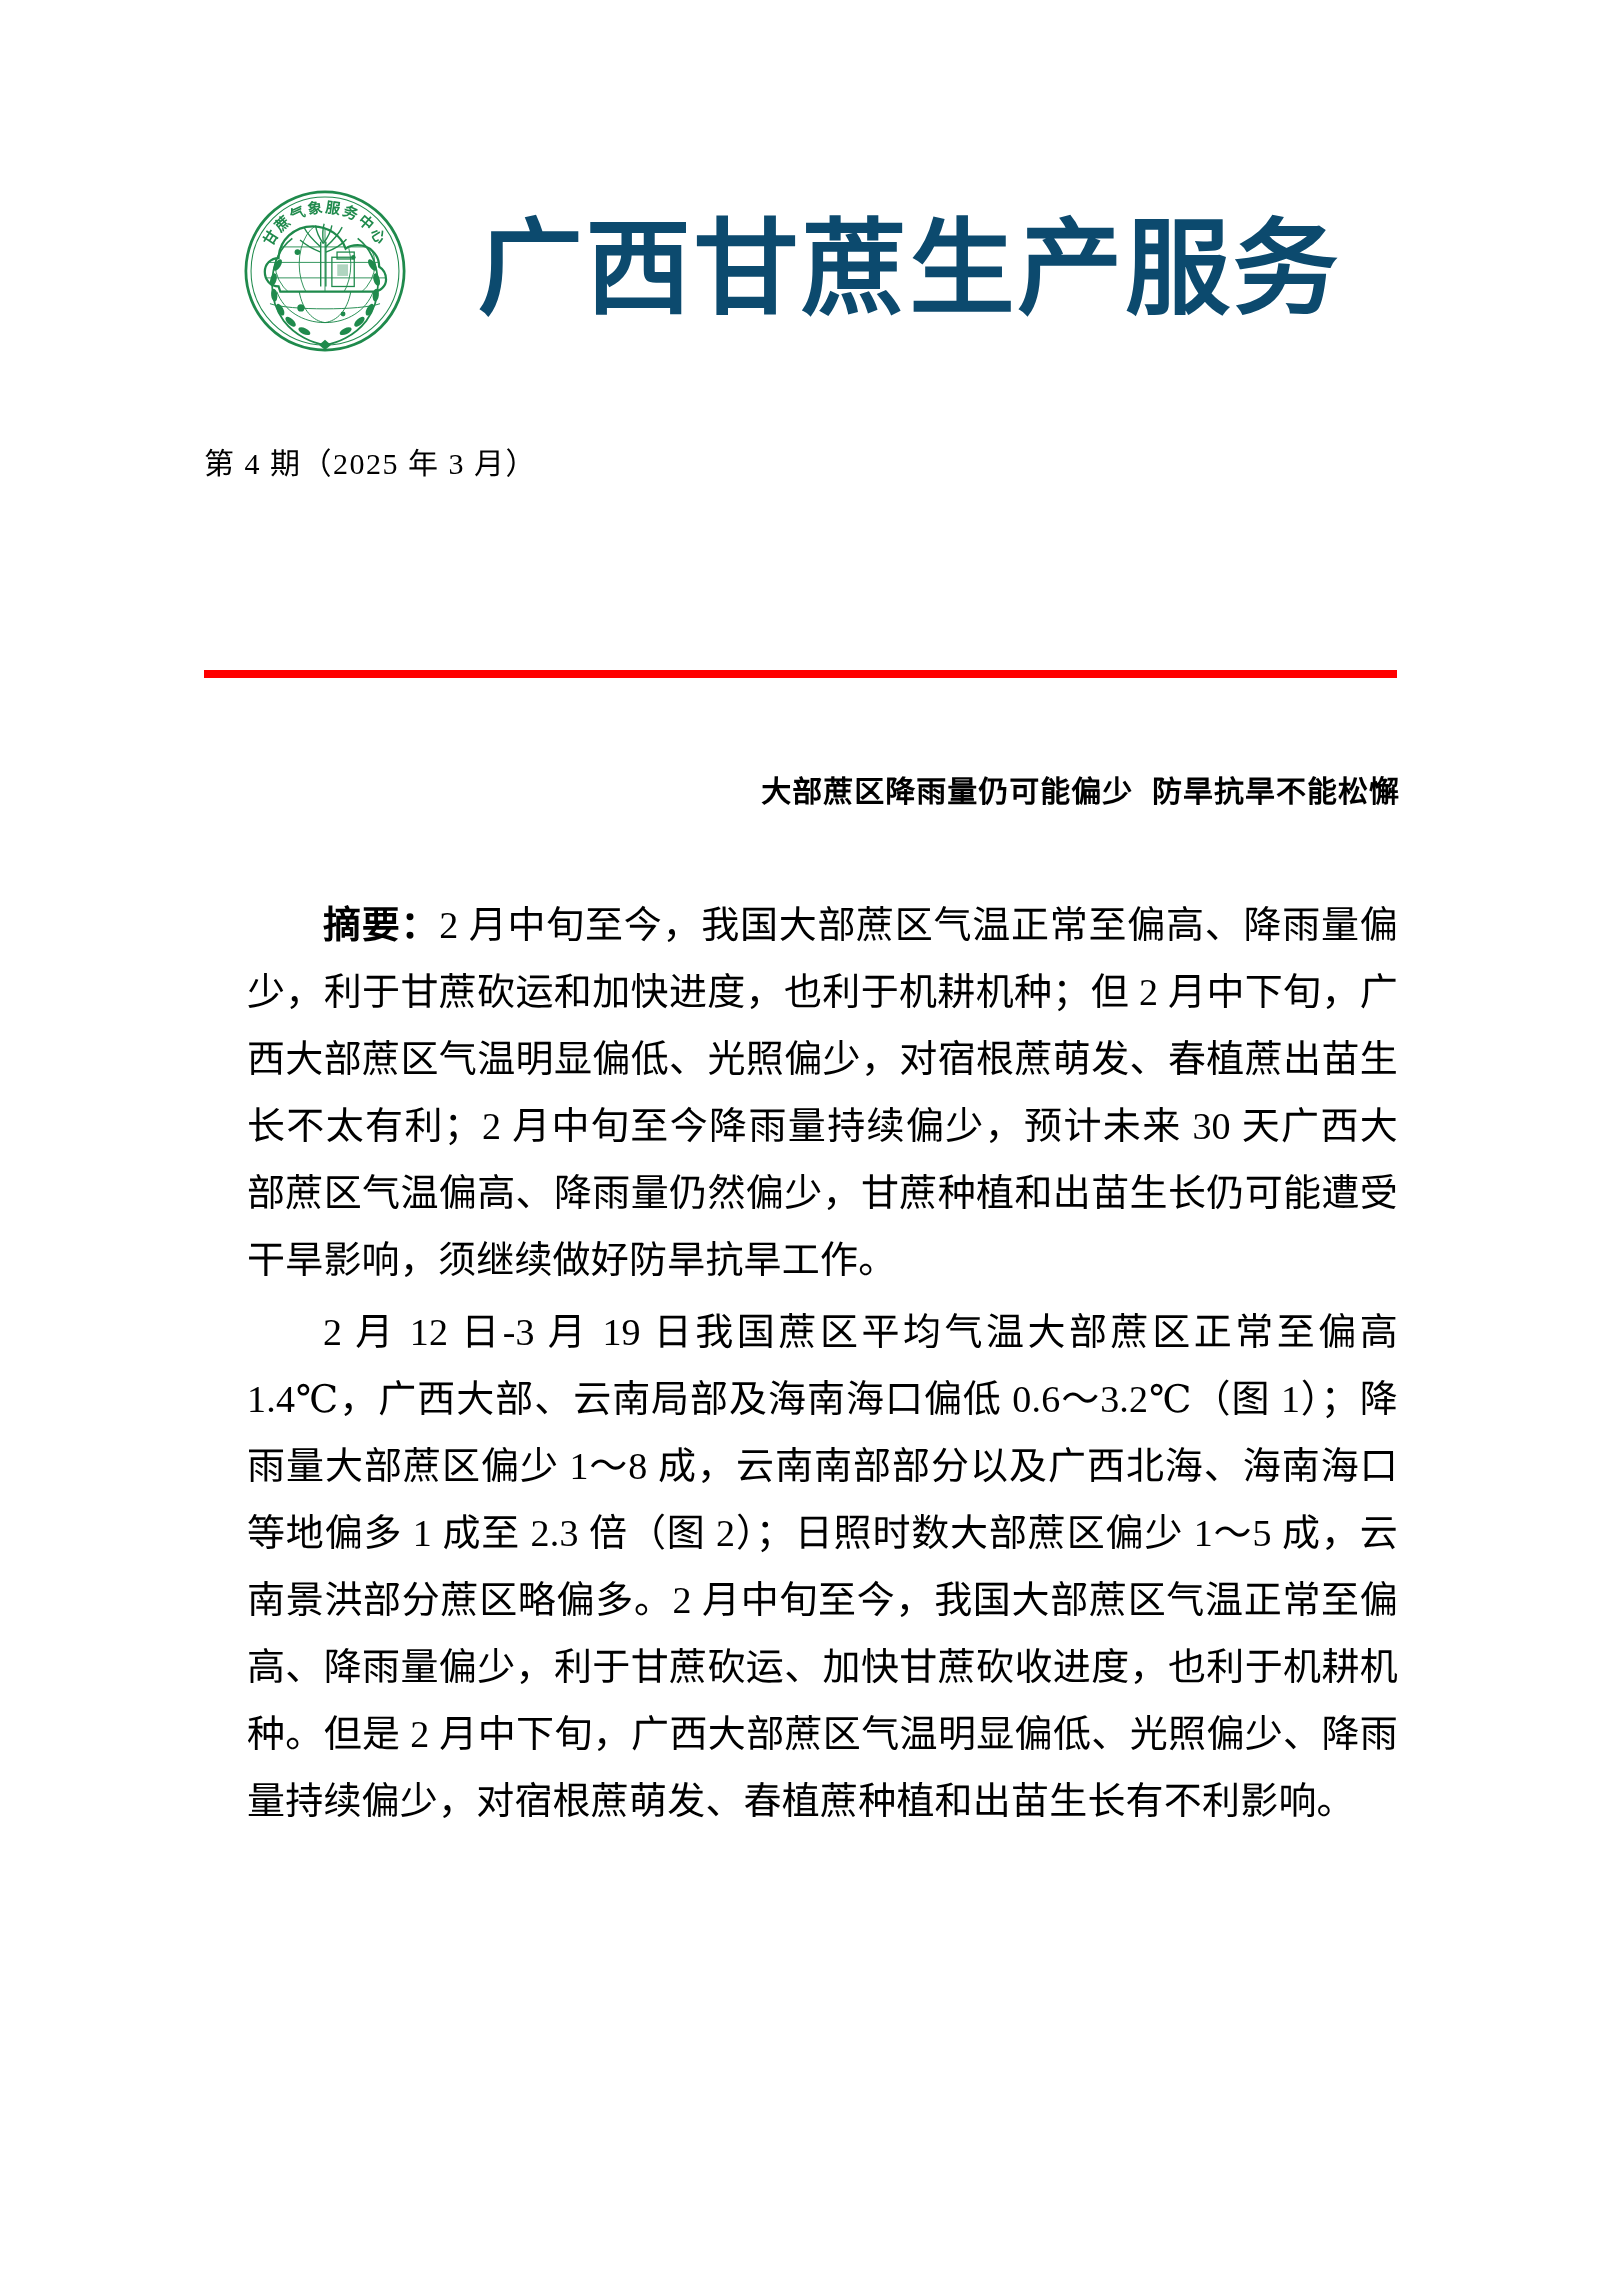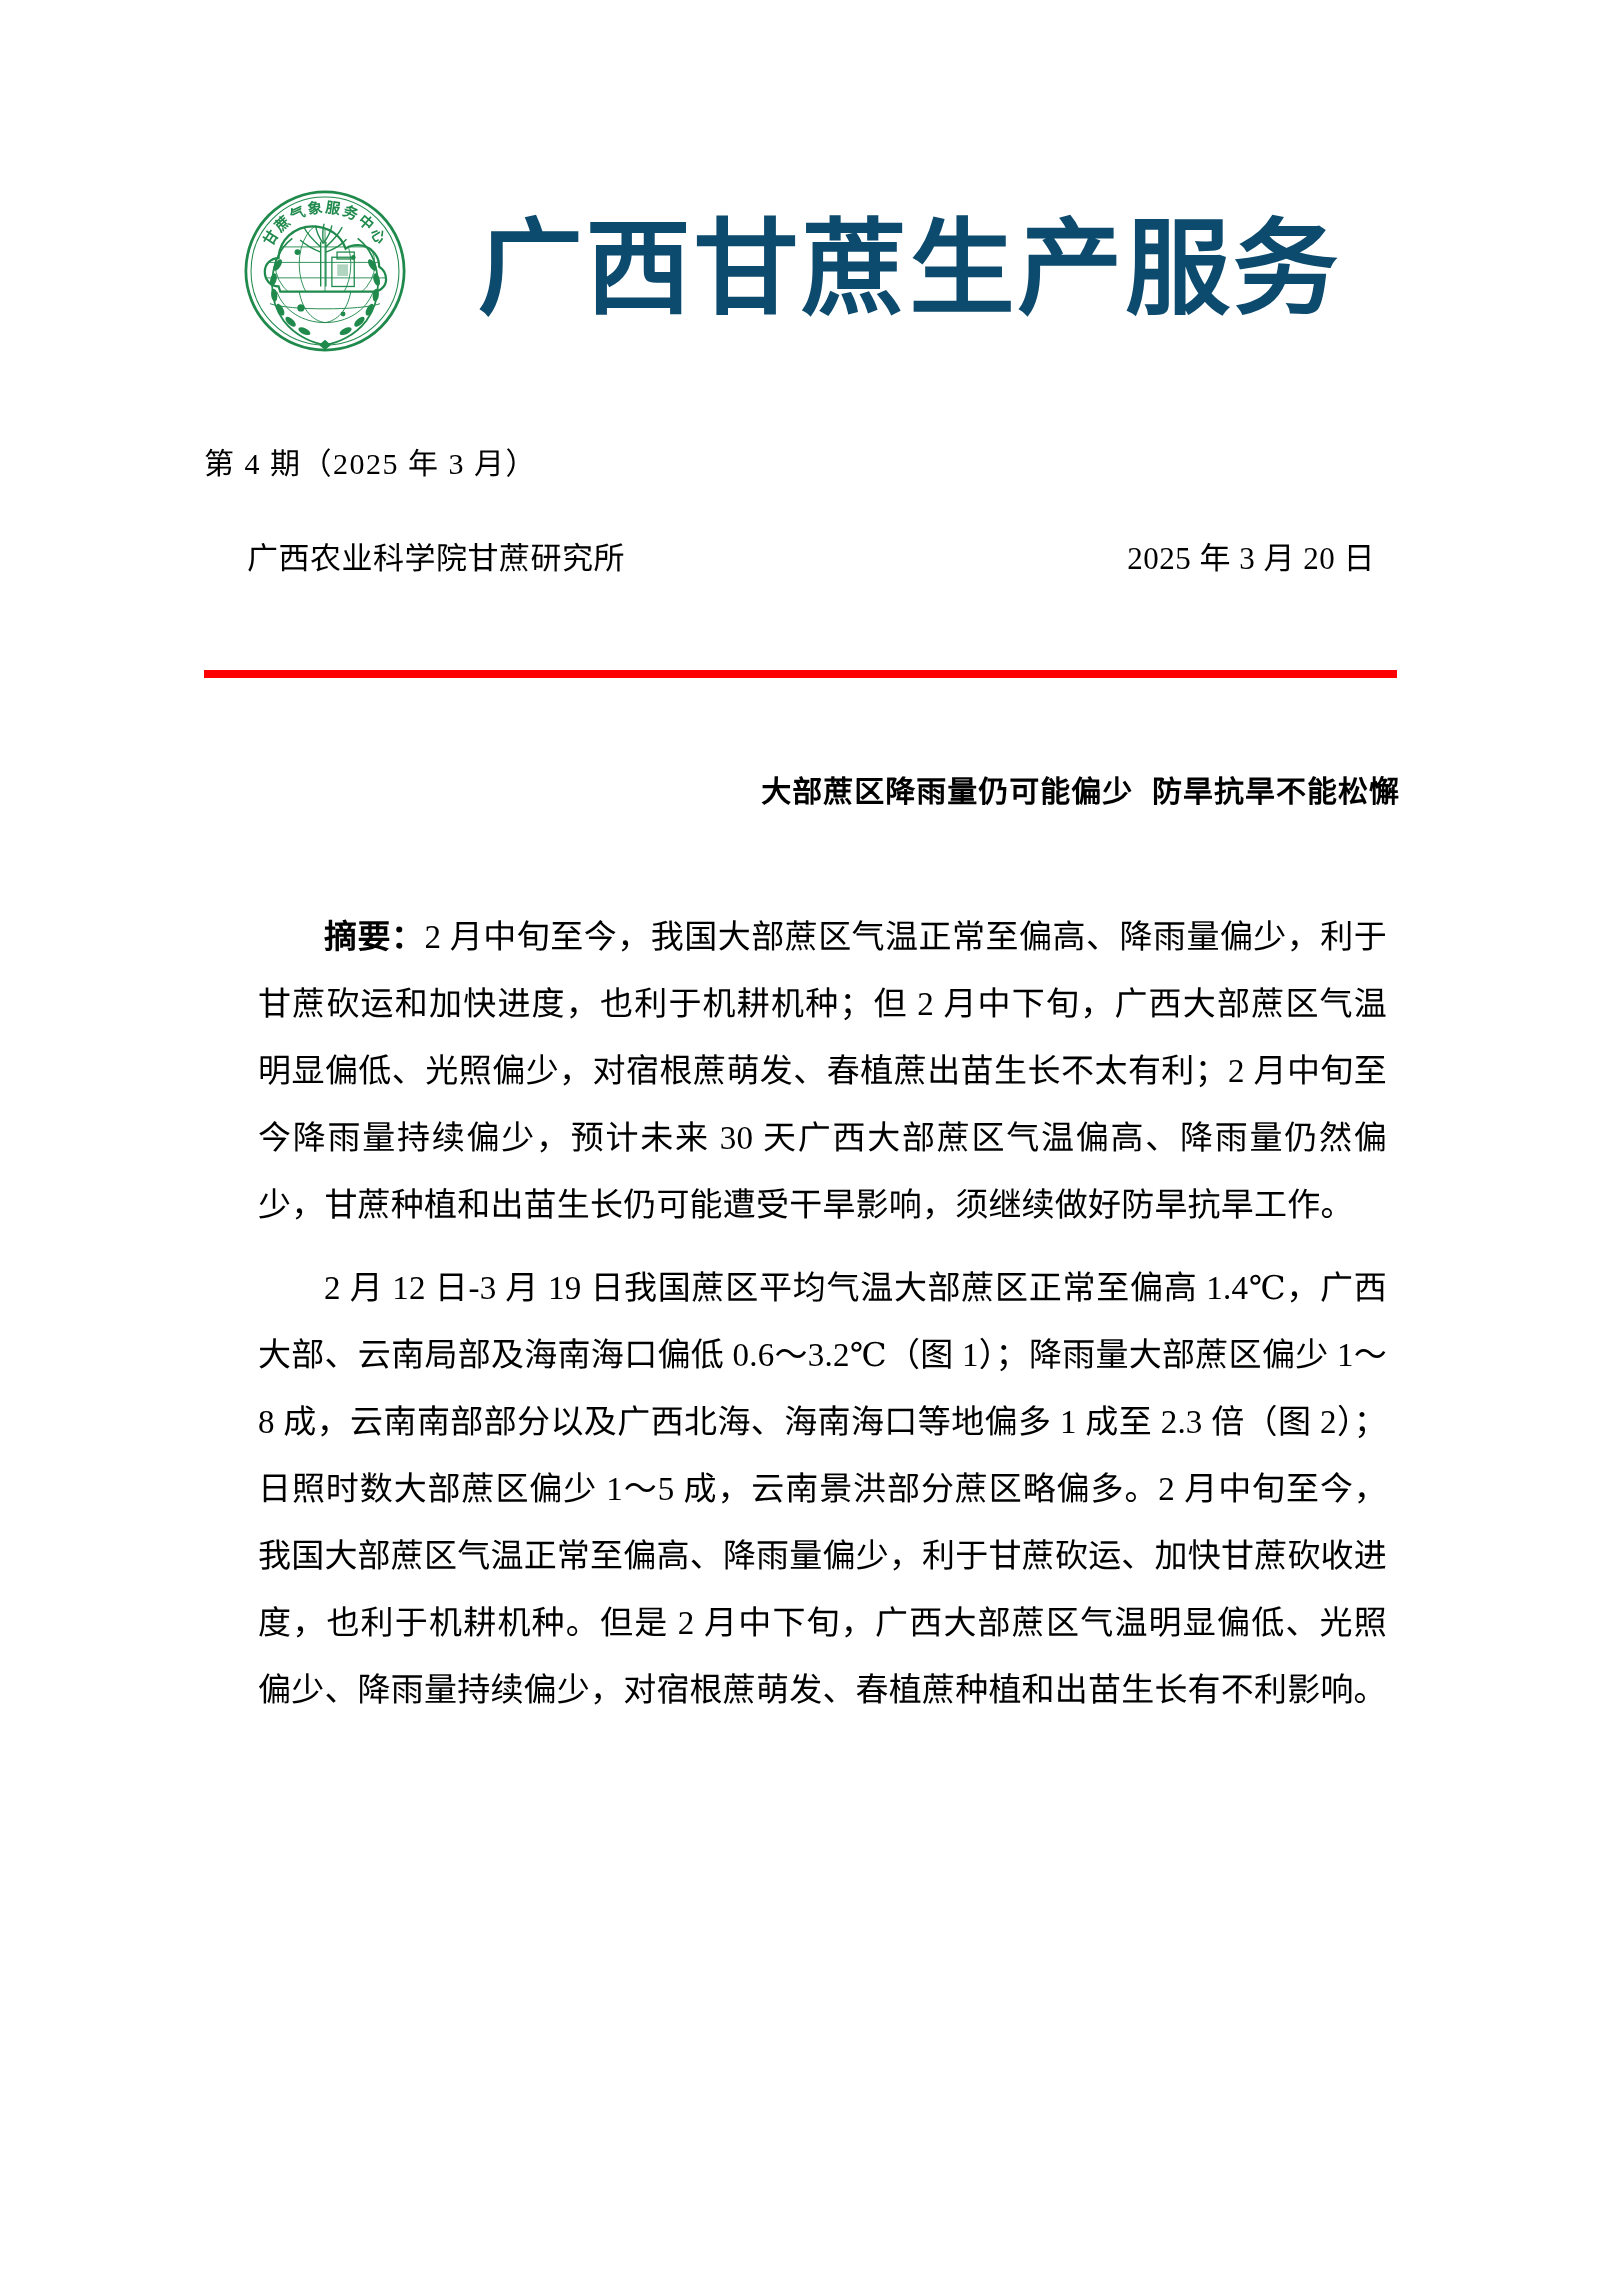--- a/index.html
+++ b/index.html
@@ -120,22 +120,22 @@
 
   
   .body-area {
     position: absolute;
     top: 887px;
     left: 242px;
     width: 1161px;
   }
 
   p.para {
-    margin: 16px;
-    font-size: 33px;
+    margin: 5px;
+    font-size: 38px;
     line-height: 67px;
     text-align: justify;
     text-justify: inter-ideograph;
     text-indent: 2em;
     letter-spacing: 0.2px;
     font-family: "Liberation Serif", "DejaVu Serif", serif;
   }
   p.para.abstract { margin-bottom: 0; }
   p.para .lead {
     font-family: "Liberation Sans", "DejaVu Sans", sans-serif;
@@ -245,24 +245,20 @@
         </g>
       </svg>
     </div>
 
     <div class="masthead-title">广西甘蔗生产服务</div>
   </div>
 
   <div class="issue-line">第 4 期（2025 年 3 月）</div>
 
   <div class="org-block">
-    <div class="org-row">
-      <span class="org-name">广西农业科学院甘蔗研究所</span>
-      <span class="org-date">2025 年 3 月 20 日</span>
-    </div>
   </div>
 
   <div class="red-rule"></div>
 
   <div class="headline">大部蔗区降雨量仍可能偏少  防旱抗旱不能松懈</div>
 
   <div class="body-area">
 
     <p class="para abstract"><span class="lead">摘要：</span><span>2 月中旬至今，我国大部蔗区气温正常至偏高、降雨量偏少，利于甘蔗砍运和加快进度，也利于机耕机种；但 2 月中下旬，广西大部蔗区气温明显偏低、光照偏少，对宿根蔗萌发、春植蔗出苗生长不太有利；2 月中旬至今降雨量持续偏少，预计未来 30 天广西大部蔗区气温偏高、降雨量仍然偏少，甘蔗种植和出苗生长仍可能遭受干旱影响，须继续做好防旱抗旱工作。</span></p>
 

